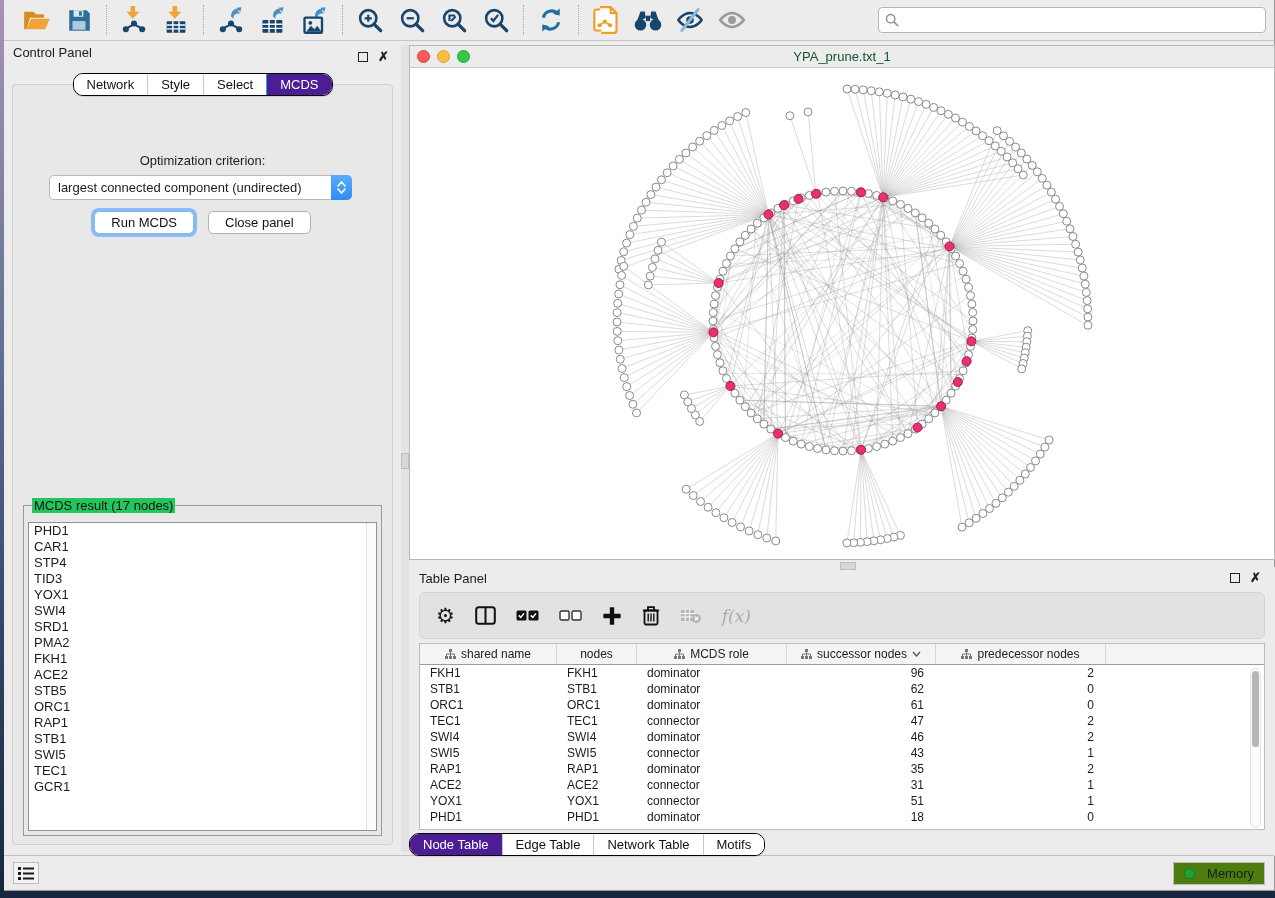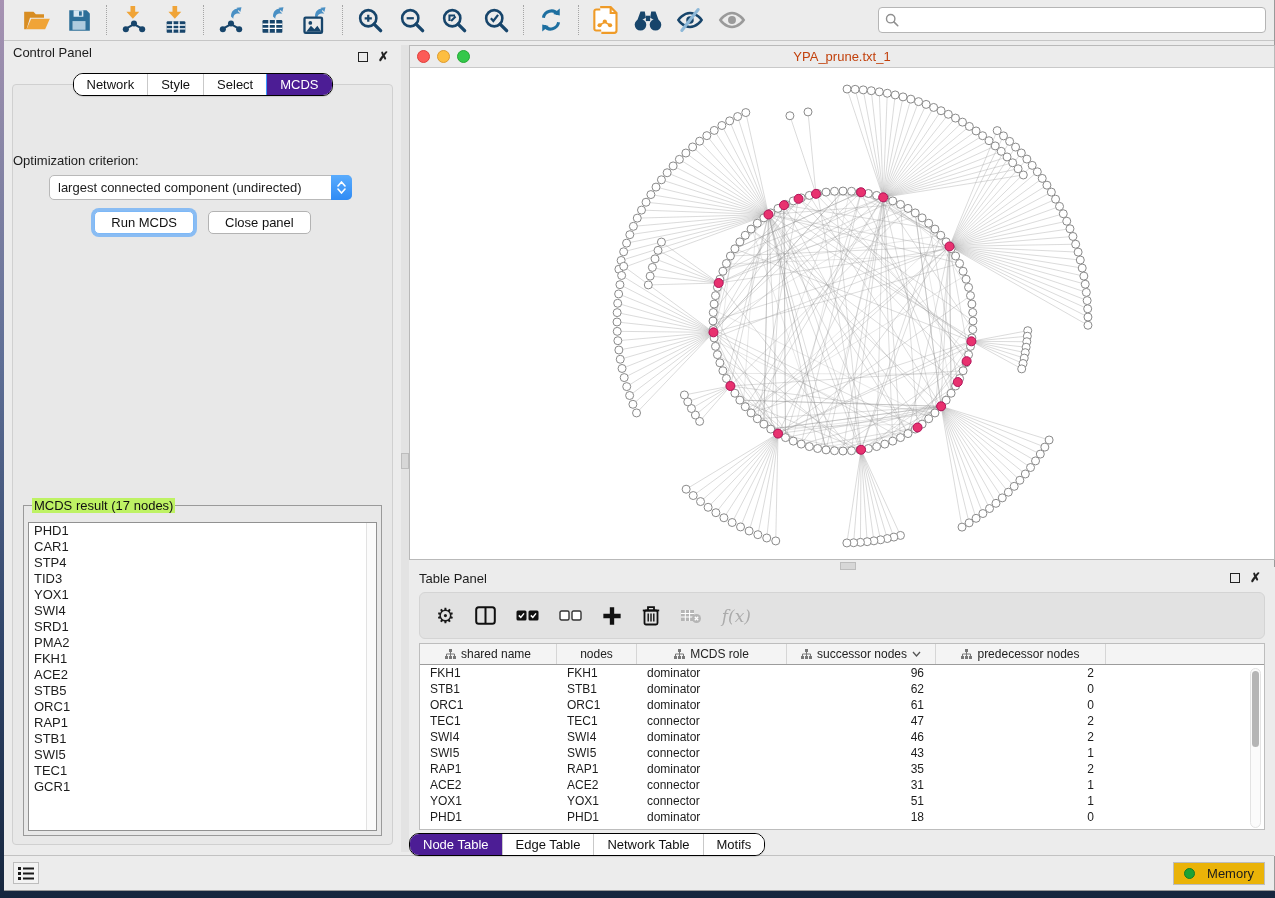--- a/index.html
+++ b/index.html
@@ -28,21 +28,21 @@
 
   
   .control-panel{position:absolute;left:0;top:45px;width:397px;height:807px;background:#ececec}
   .cp-header{position:absolute;left:0;top:0;right:0;height:23px;display:flex;padding:0 12px 0 9px}
   .cp-header .win-ctl{margin-left:auto}
   .cp-card{position:absolute;left:8px;right:8px;top:39px;bottom:7px;background:#e8e8e8;border:1px solid #d0d0d0;border-radius:4px}
   .seg-tabs{position:absolute;left:50%;transform:translateX(-50%);top:28px;display:inline-flex;border:1px solid #000000;border-radius:10px;overflow:hidden;background:#fff;z-index:3;box-shadow:0 1px 1px rgba(0,0,0,.12)}
   .seg-tab{padding:3px 13px;font-size:13px;background:#fff;color:#111;border-left:1px solid #c9c9c9;cursor:pointer;white-space:nowrap}
   .seg-tab:first-child{border-left:none}
   .seg-tab.active{background:#4c1d95;color:#fff;border-left-color:#3b98fc}
-  .opt-label{position:absolute;left:0;right:0;top:68px;font-size:13px}
+  .opt-label{position:absolute;left:0;right:0;top:68px;text-align:center;font-size:13px}
   .combo{position:absolute;left:36px;right:40px;top:90px;height:25px;background:#fff;border:1px solid #b9b9b9;border-radius:5px;display:flex;align-items:center;cursor:pointer}
   .combo-text{flex:1;padding:0 8px;font-size:13px;white-space:nowrap;overflow:hidden}
   .combo-step{width:21px;height:25px;margin:-1px -1px -1px 0;background:linear-gradient(#5aacfd,#2f8bf5);border-radius:0 5px 5px 0;display:flex;flex-direction:column;align-items:center;justify-content:center;gap:1px}
   .combo-step svg{display:block}
   .btn-row{position:absolute;left:0;right:0;top:126px;display:flex;justify-content:center;gap:14px}
   .push-btn{background:#fff;border:1px solid #b3b3b3;border-radius:5px;padding:3px 16px;font-size:13px;cursor:pointer;color:#111}
   .push-btn.focused{box-shadow:0 0 0 3px rgba(59,152,252,.55);border-color:#7db8f7}
   .result-fieldset{position:absolute;left:10px;right:10px;top:420px;bottom:8px;border:1px solid #9a9a9a;padding:2px}
   .result-legend{font-size:13px;color:#111;padding:0 2px;margin-left:2px}
   .result-list{position:absolute;left:4px;right:4px;top:16px;bottom:4px;background:#fff;border:1px solid #919191;overflow:hidden}
@@ -54,21 +54,21 @@
   .vsplit .grip{position:absolute;left:0;top:408px;width:8px;height:16px;background:#d7d7d7;border:1px solid #bdbdbd;cursor:col-resize}
   .hsplit-grip{position:absolute;left:431px;top:-5px;width:16px;height:8px;background:#d7d7d7;border:1px solid #bdbdbd;cursor:row-resize;z-index:2}
 
   
   .net-window{position:absolute;left:405px;top:45px;width:866px;height:515px;background:#fff;border:1px solid #b9b9b9}
   .net-titlebar{position:absolute;left:0;top:0;right:0;height:22px;background:#ececec;border-bottom:1px solid #c9c9c9;display:flex;align-items:center}
   .tl{width:13px;height:13px;border-radius:50%;margin-left:7px;cursor:pointer}
   .tl.red{background:#fc5b57;border:1px solid #df3e39}
   .tl.yellow{background:#fdbe41;border:1px solid #de9b2d}
   .tl.green{background:#34c84a;border:1px solid #23a833}
-  .net-title{position:absolute;left:0;right:0;text-align:center;font-size:13px;color:#c2410c;top:3px}
+  .net-title{position:absolute;left:0;right:0;text-align:center;font-size:13px;color:#14532d;top:3px}
   .net-canvas{position:absolute;left:0;top:22px;right:0;bottom:0}
 
   
   .table-panel{position:absolute;left:405px;top:567px;width:866px;height:289px;background:#ececec}
   .tp-header{position:absolute;left:0;top:0;right:0;height:22px;display:flex;align-items:center;padding:0 14px 0 10px}
   .tp-header .win-ctl{margin-left:auto}
   .tp-toolbar{position:absolute;left:10px;right:10px;top:25px;height:47px;background:#e2e2e2;border:1px solid #d4d4d4;border-radius:6px;display:flex;align-items:center;gap:20px;padding:0 16px}
   .tp-tool{display:flex;align-items:center;justify-content:center;cursor:pointer;height:26px}
   .tp-tool.disabled{cursor:default}
   .gear-glyph{font-size:21px;color:#1a1a1a;line-height:22px;font-family:"DejaVu Sans",sans-serif}
@@ -83,21 +83,21 @@
   .dt-cell{height:16px;line-height:16px;font-size:12px;padding:0 12px 0 10px;white-space:nowrap;overflow:hidden}
   .dt-cell.num{text-align:right}
   .dt-scroll{position:absolute;right:3px;top:24px;width:11px;height:160px;background:#fbfbfb;border:1px solid #e3e3e3;border-radius:6px}
   .dt-thumb{position:absolute;left:1px;top:2px;width:7px;height:76px;background:#b5b5b5;border-radius:4px;cursor:grab}
 
   .tp-tabs{position:absolute;left:0;right:14px;top:266px;display:flex;justify-content:flex-start}
 
   
   .status-bar{position:absolute;left:0;right:0;bottom:0;height:35px;background:#ececec;border-top:1px solid #c2c2c2;display:flex;align-items:center;padding:0 9px}
   .list-btn{width:26px;height:22px;border:1px solid #bdbdbd;background:#f3f3f3;display:flex;align-items:center;justify-content:center;cursor:pointer}
-  .memory-btn{margin-left:auto;height:23px;border:1px solid #bdbdbd;background:#eab308;display:flex;align-items:center;gap:12px;padding:0 10px;font-size:13px;cursor:pointer}
+  .memory-btn{margin-left:auto;height:23px;border:1px solid #bdbdbd;background:#4d7c0f;display:flex;align-items:center;gap:12px;padding:0 10px;font-size:13px;cursor:pointer}
   .mem-dot{width:11px;height:11px;border-radius:50%;background:#1da334;border:1px solid #157d27}
 </style>
 </head>
 <body>
 
 <div class="app">
 
   <div class="toolbar">
     <div class="tb-group">
       <div class="tb-btn">
@@ -290,21 +290,21 @@
           <svg width="9" height="6" viewBox="0 0 9 6">
               <path d="M1 1l3.5 4L8 1" fill="none" stroke="#fff" stroke-width="1.6" stroke-linecap="round"></path>
             </svg>
         </span>
       </div>
       <div class="btn-row">
         <button class="push-btn focused">Run MCDS</button>
         <button class="push-btn">Close panel</button>
       </div>
       <div class="result-fieldset">
-        <span class="result-legend" style="position:absolute;top:-8px;left:6px;background:#bef264">MCDS result (17 nodes)</span>
+        <span class="result-legend" style="position:absolute;top:-8px;left:6px;background:#22c55e">MCDS result (17 nodes)</span>
         <div class="result-list" id="mcds-list">
           <div class="result-item">PHD1</div>
             <div class="result-item">CAR1</div>
             <div class="result-item">STP4</div>
             <div class="result-item">TID3</div>
             <div class="result-item">YOX1</div>
             <div class="result-item">SWI4</div>
             <div class="result-item">SRD1</div>
             <div class="result-item">PMA2</div>
             <div class="result-item">FKH1</div>

